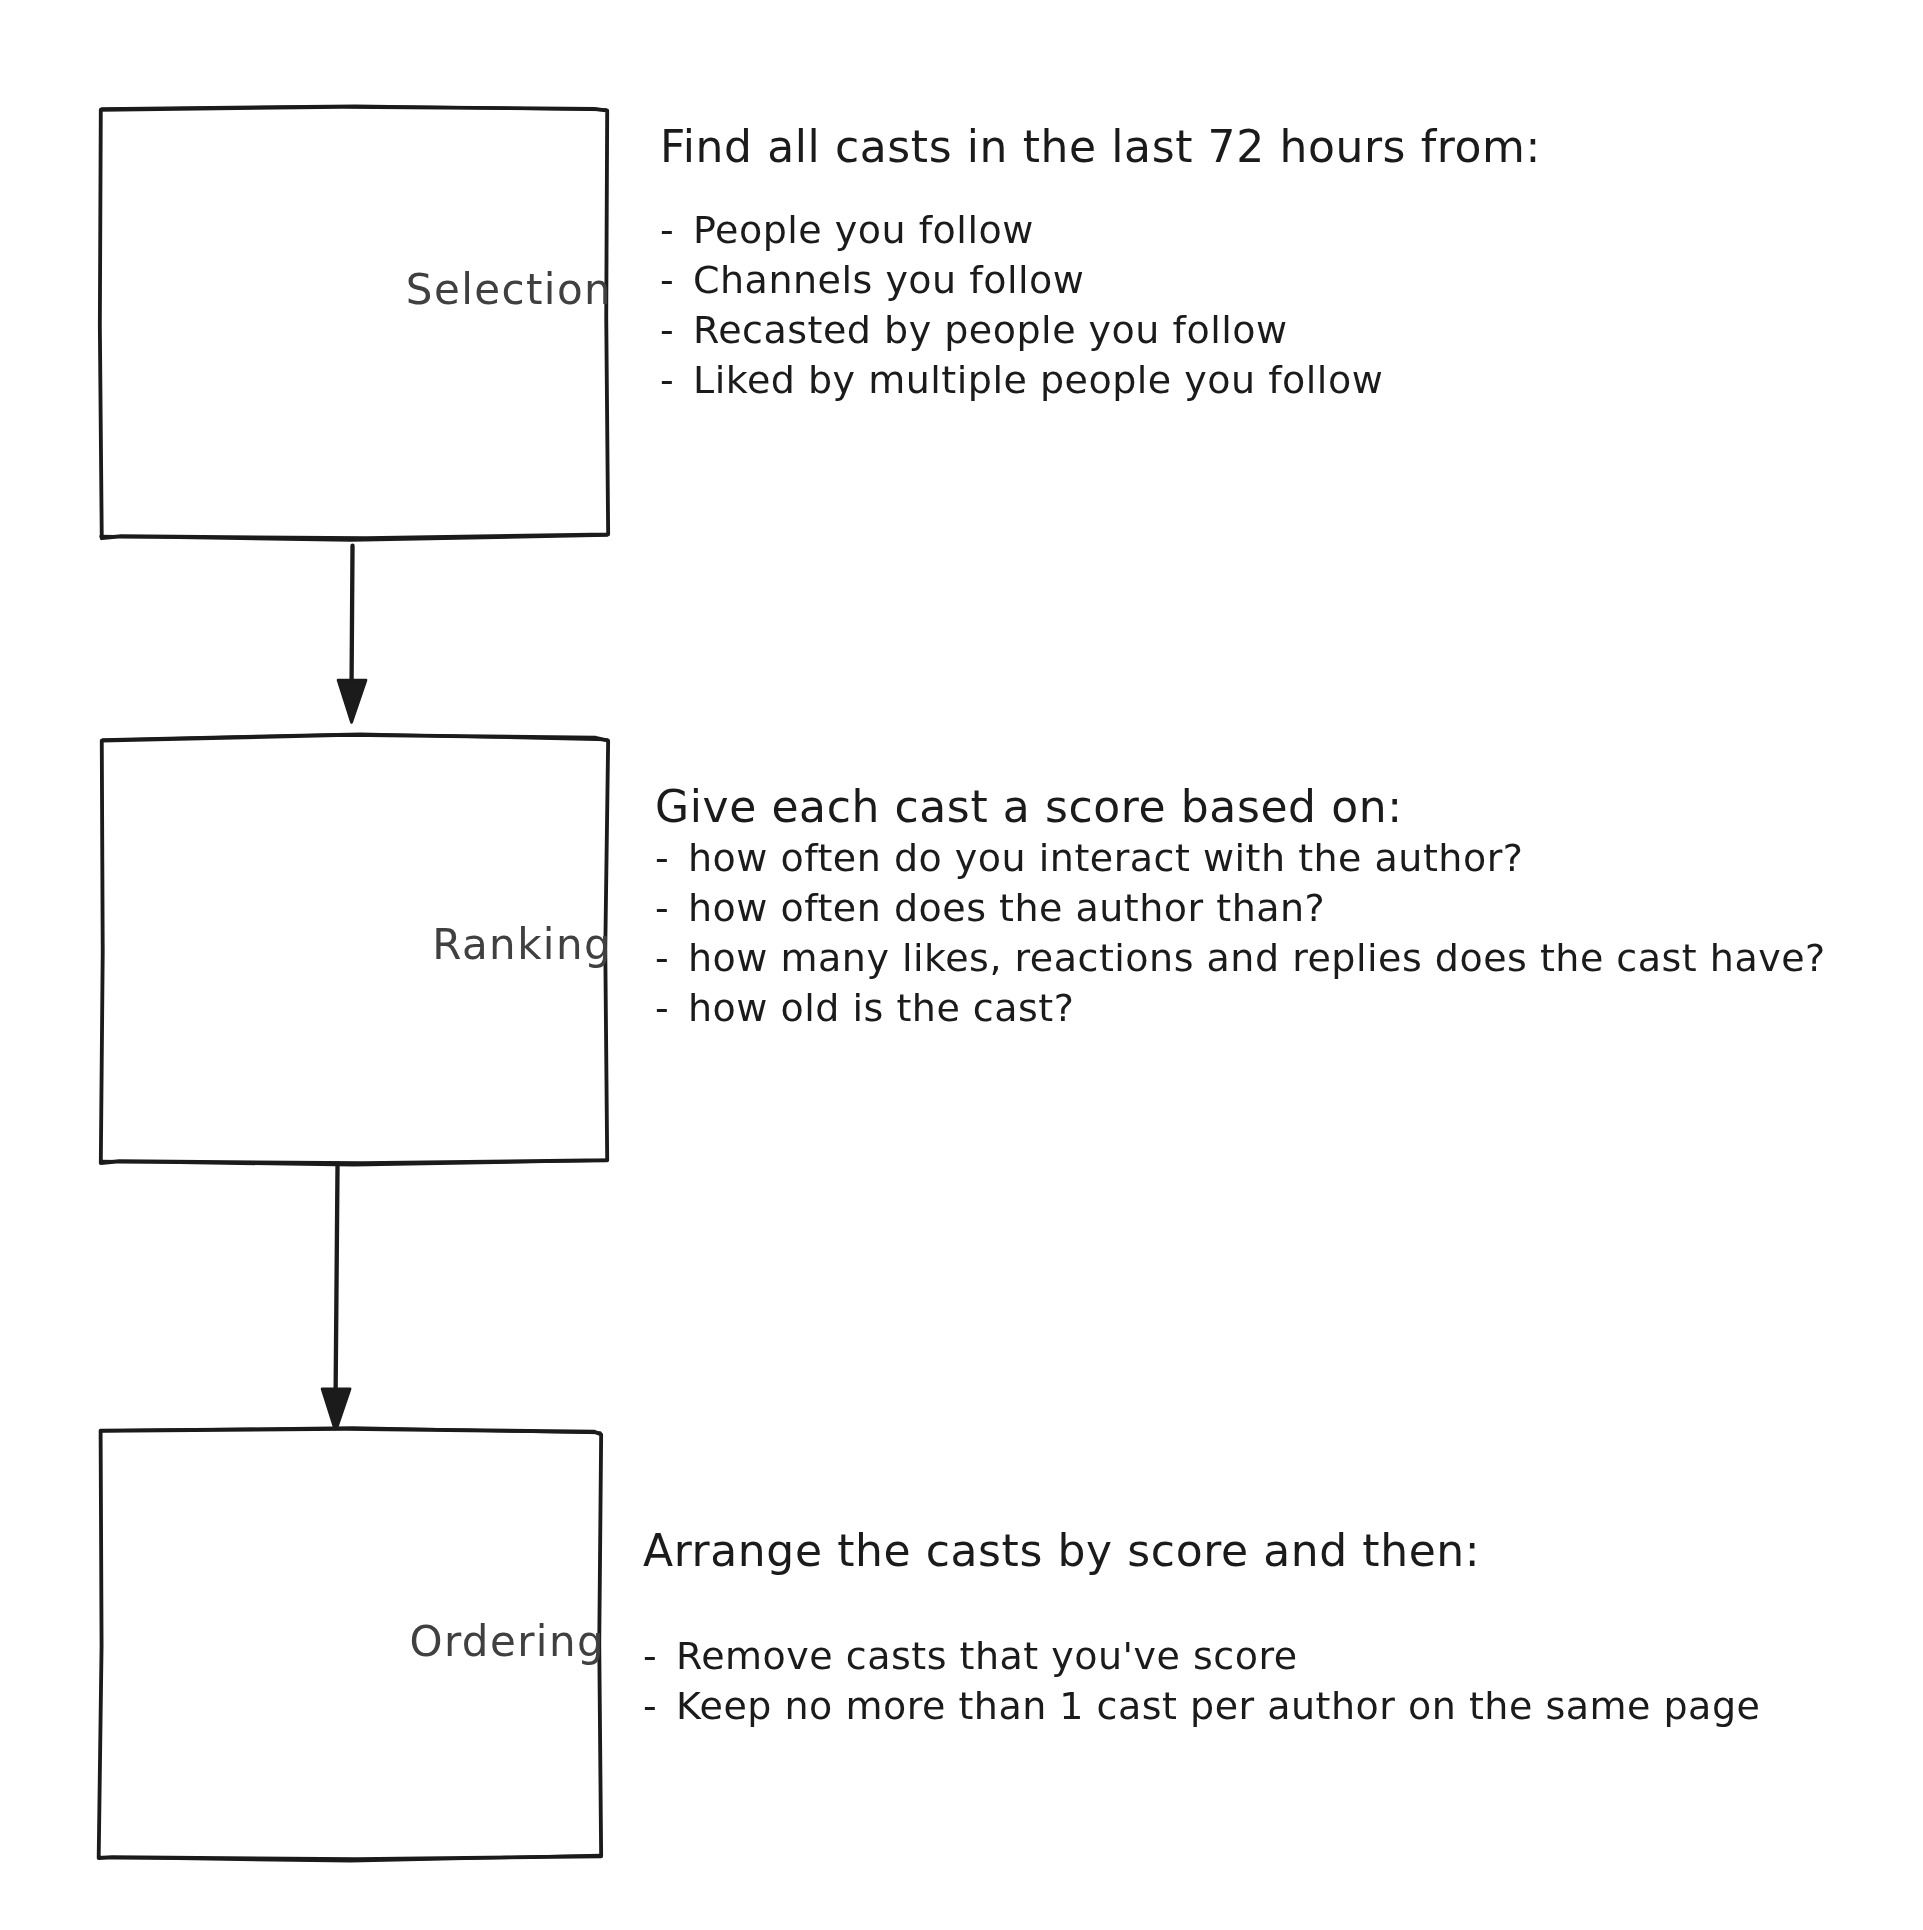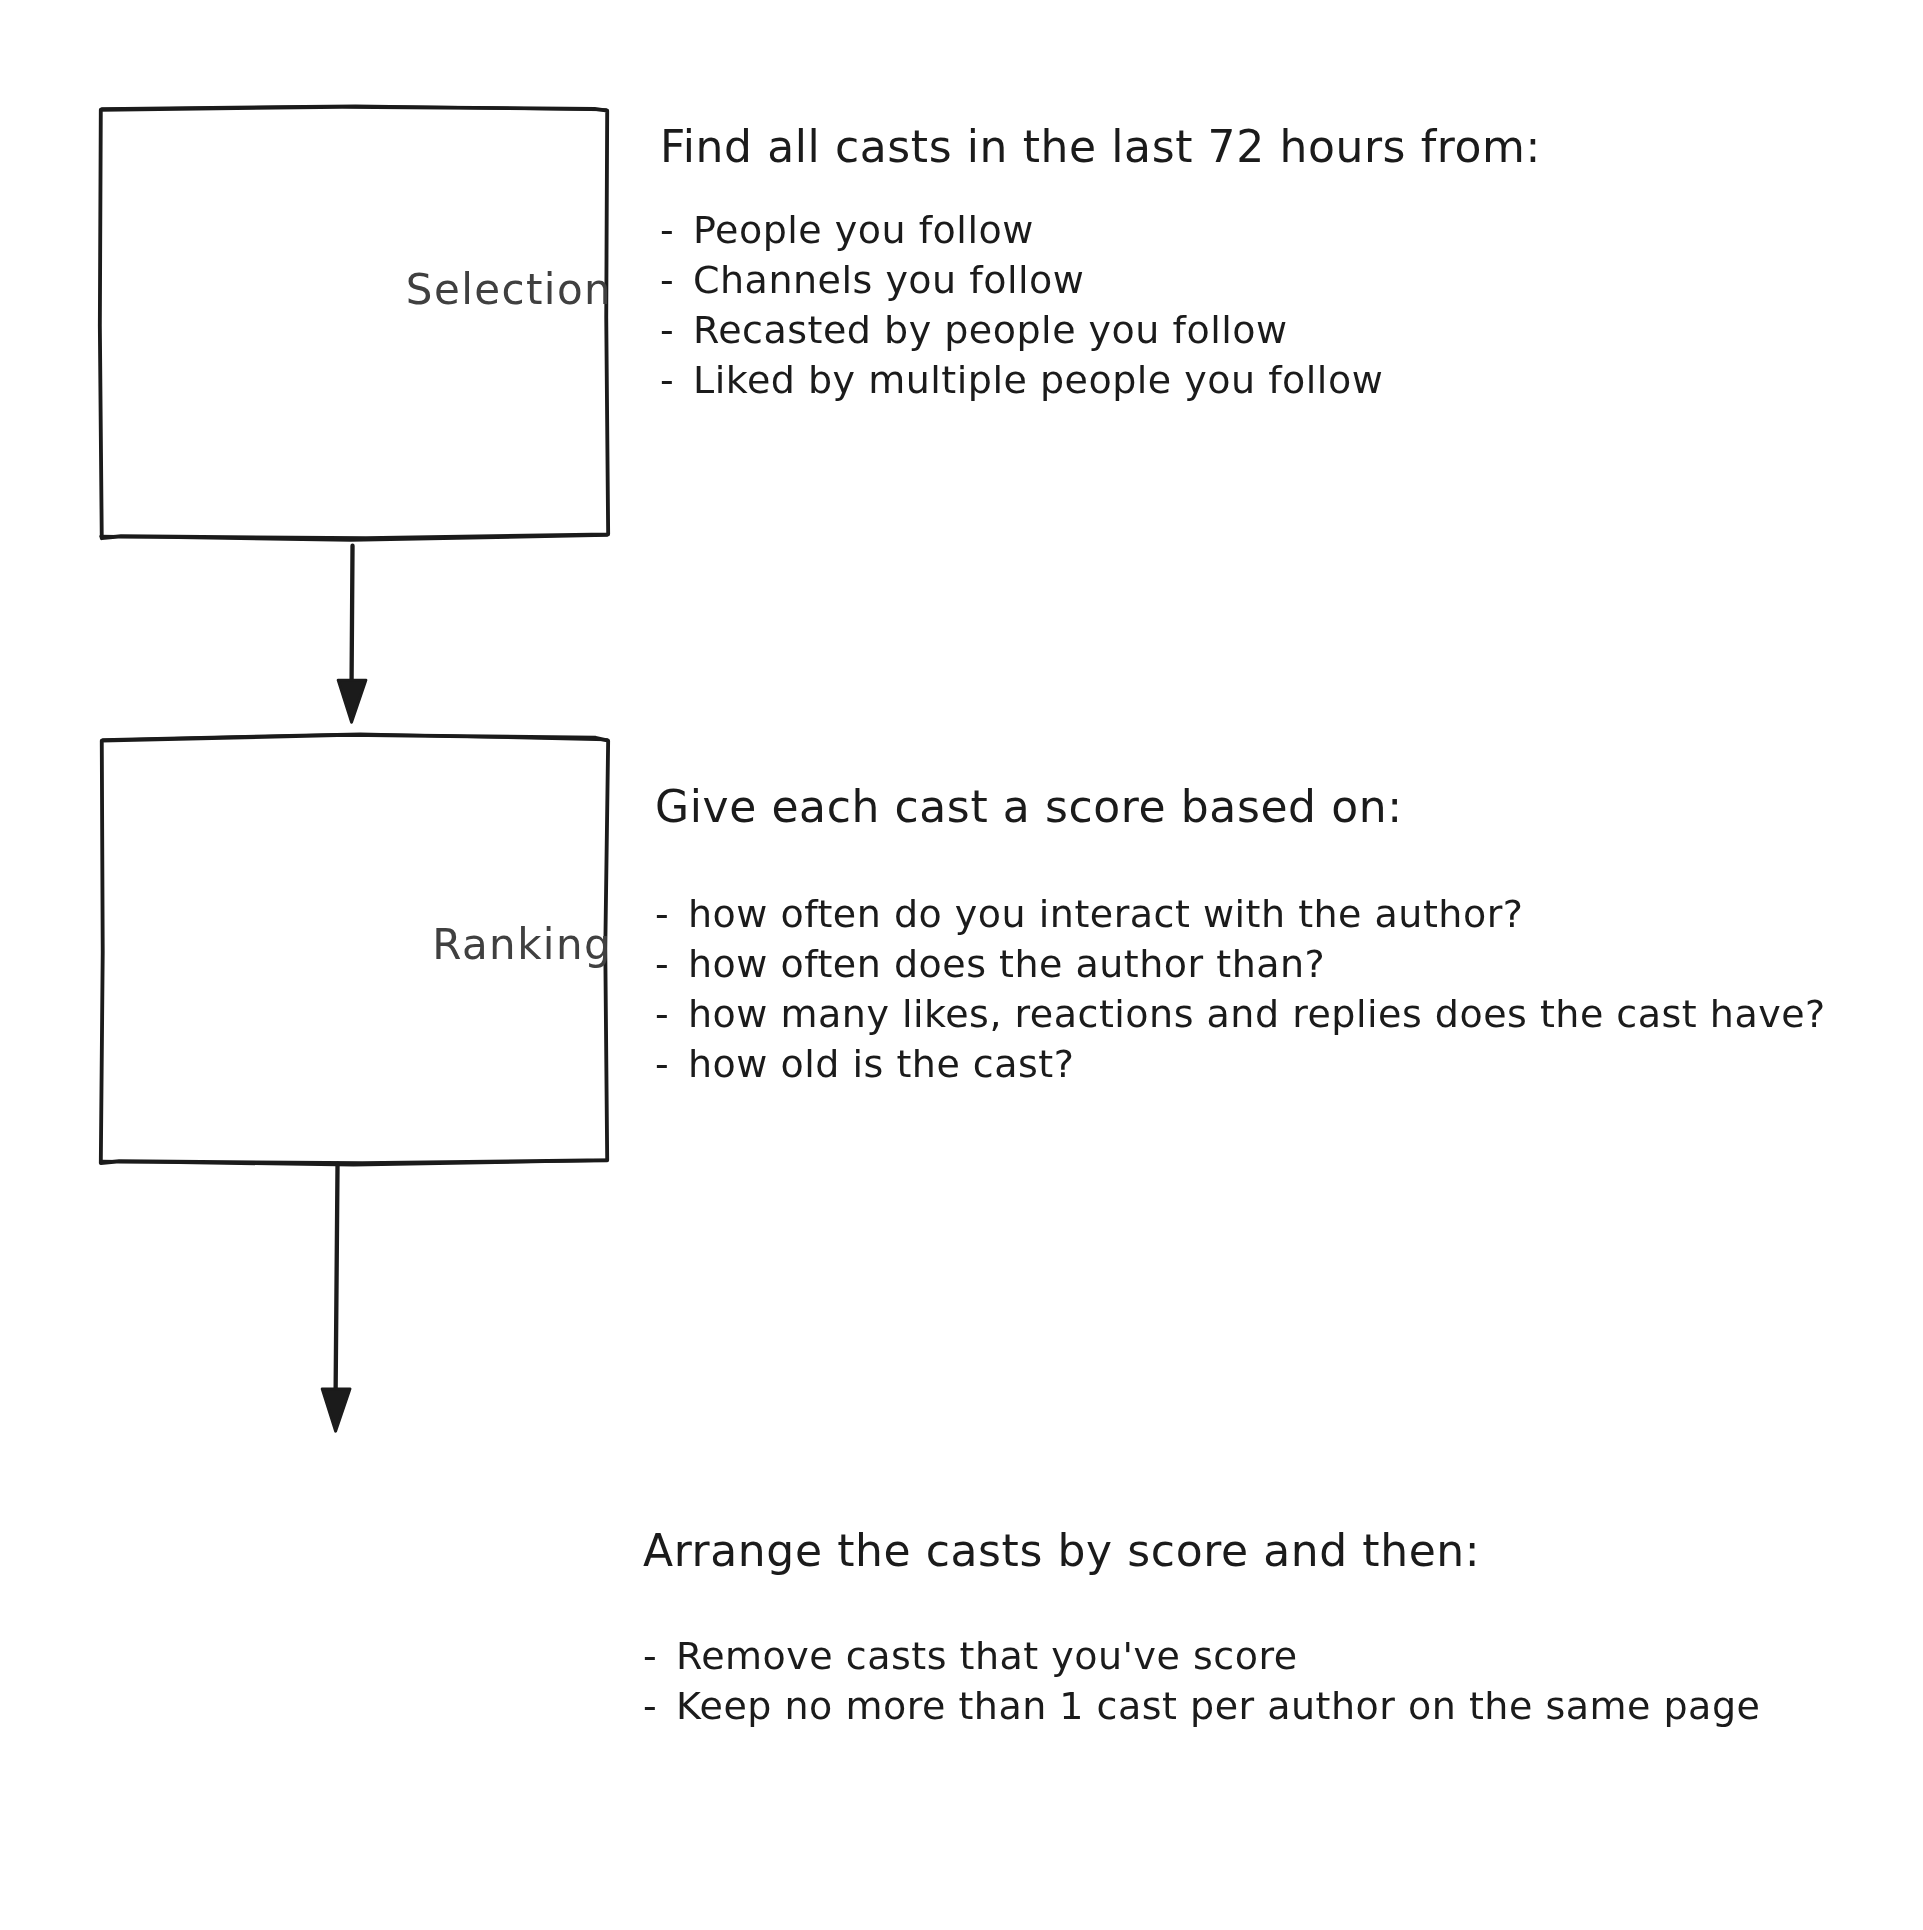--- a/index.html
+++ b/index.html
@@ -89,21 +89,21 @@
   }
   .annotation .bullets li .dash {
     display: inline-block;
     width: 33px;
   }
 
   #annotation-selection { left: 660px; top: 122px; }
   #annotation-selection .bullets { margin-top: 32px; }
 
   #annotation-ranking { left: 655px; top: 782px; }
-  #annotation-ranking .bullets { margin-top: 56px; }
+  #annotation-ranking .bullets { }
 
   #annotation-ordering { left: 636px; top: 1526px; margin-left: 7px; }
   #annotation-ordering .bullets { margin-top: 54px; }
 </style>
 </head>
 <body>
 
 <div class="canvas">
 
   <div class="node" id="node-selection">
@@ -131,20 +131,28 @@
     <div class="node-label">Ranking</div>
   </div>
 
   <div class="connector" id="connector-2">
     <svg width="154" height="279" viewBox="0 0 160 290">
       <path d="M66,6 L64,245" fill="none" stroke="#1b1b1b" stroke-width="4.5" stroke-linecap="round"></path>
       <path d="M50,240 L64,284 L79,240 Z" fill="#1b1b1b" stroke="#1b1b1b" stroke-width="3" stroke-linejoin="round"></path>
     </svg>
   </div>
 
+  <div class="node" id="node-ordering">
+    <svg class="node-shape" viewBox="0 0 535 456" preserveAspectRatio="none">
+      <path d="M10,6 L265,4 L524,7 L531,10 L529,228 L531,449 L276,452 L22,450 L8,451 L11,230 Z" fill="#ffffff" stroke="#1b1b1b" stroke-width="4" stroke-linejoin="round" stroke-linecap="round"></path>
+      <path d="M10,6 L272,3 L530,8" fill="none" stroke="#1b1b1b" stroke-width="3.2" stroke-linecap="round"></path>
+      <path d="M9,450 L270,454 L530,448" fill="none" stroke="#1b1b1b" stroke-width="3.2" stroke-linecap="round"></path>
+    </svg>
+    <div class="node-label">Ordering</div>
+  </div>
 
   <div class="annotation" id="annotation-selection">
     <div class="headline">Find all casts in the last 72 hours from:</div>
     <ul class="bullets">
       <li><span class="dash">-</span><span>People you follow</span></li>
       <li><span class="dash">-</span><span>Channels you follow</span></li>
       <li><span class="dash">-</span><span>Recasted by people you follow</span></li>
       <li><span class="dash">-</span><span>Liked by multiple people you follow</span></li>
     </ul>
   </div>

